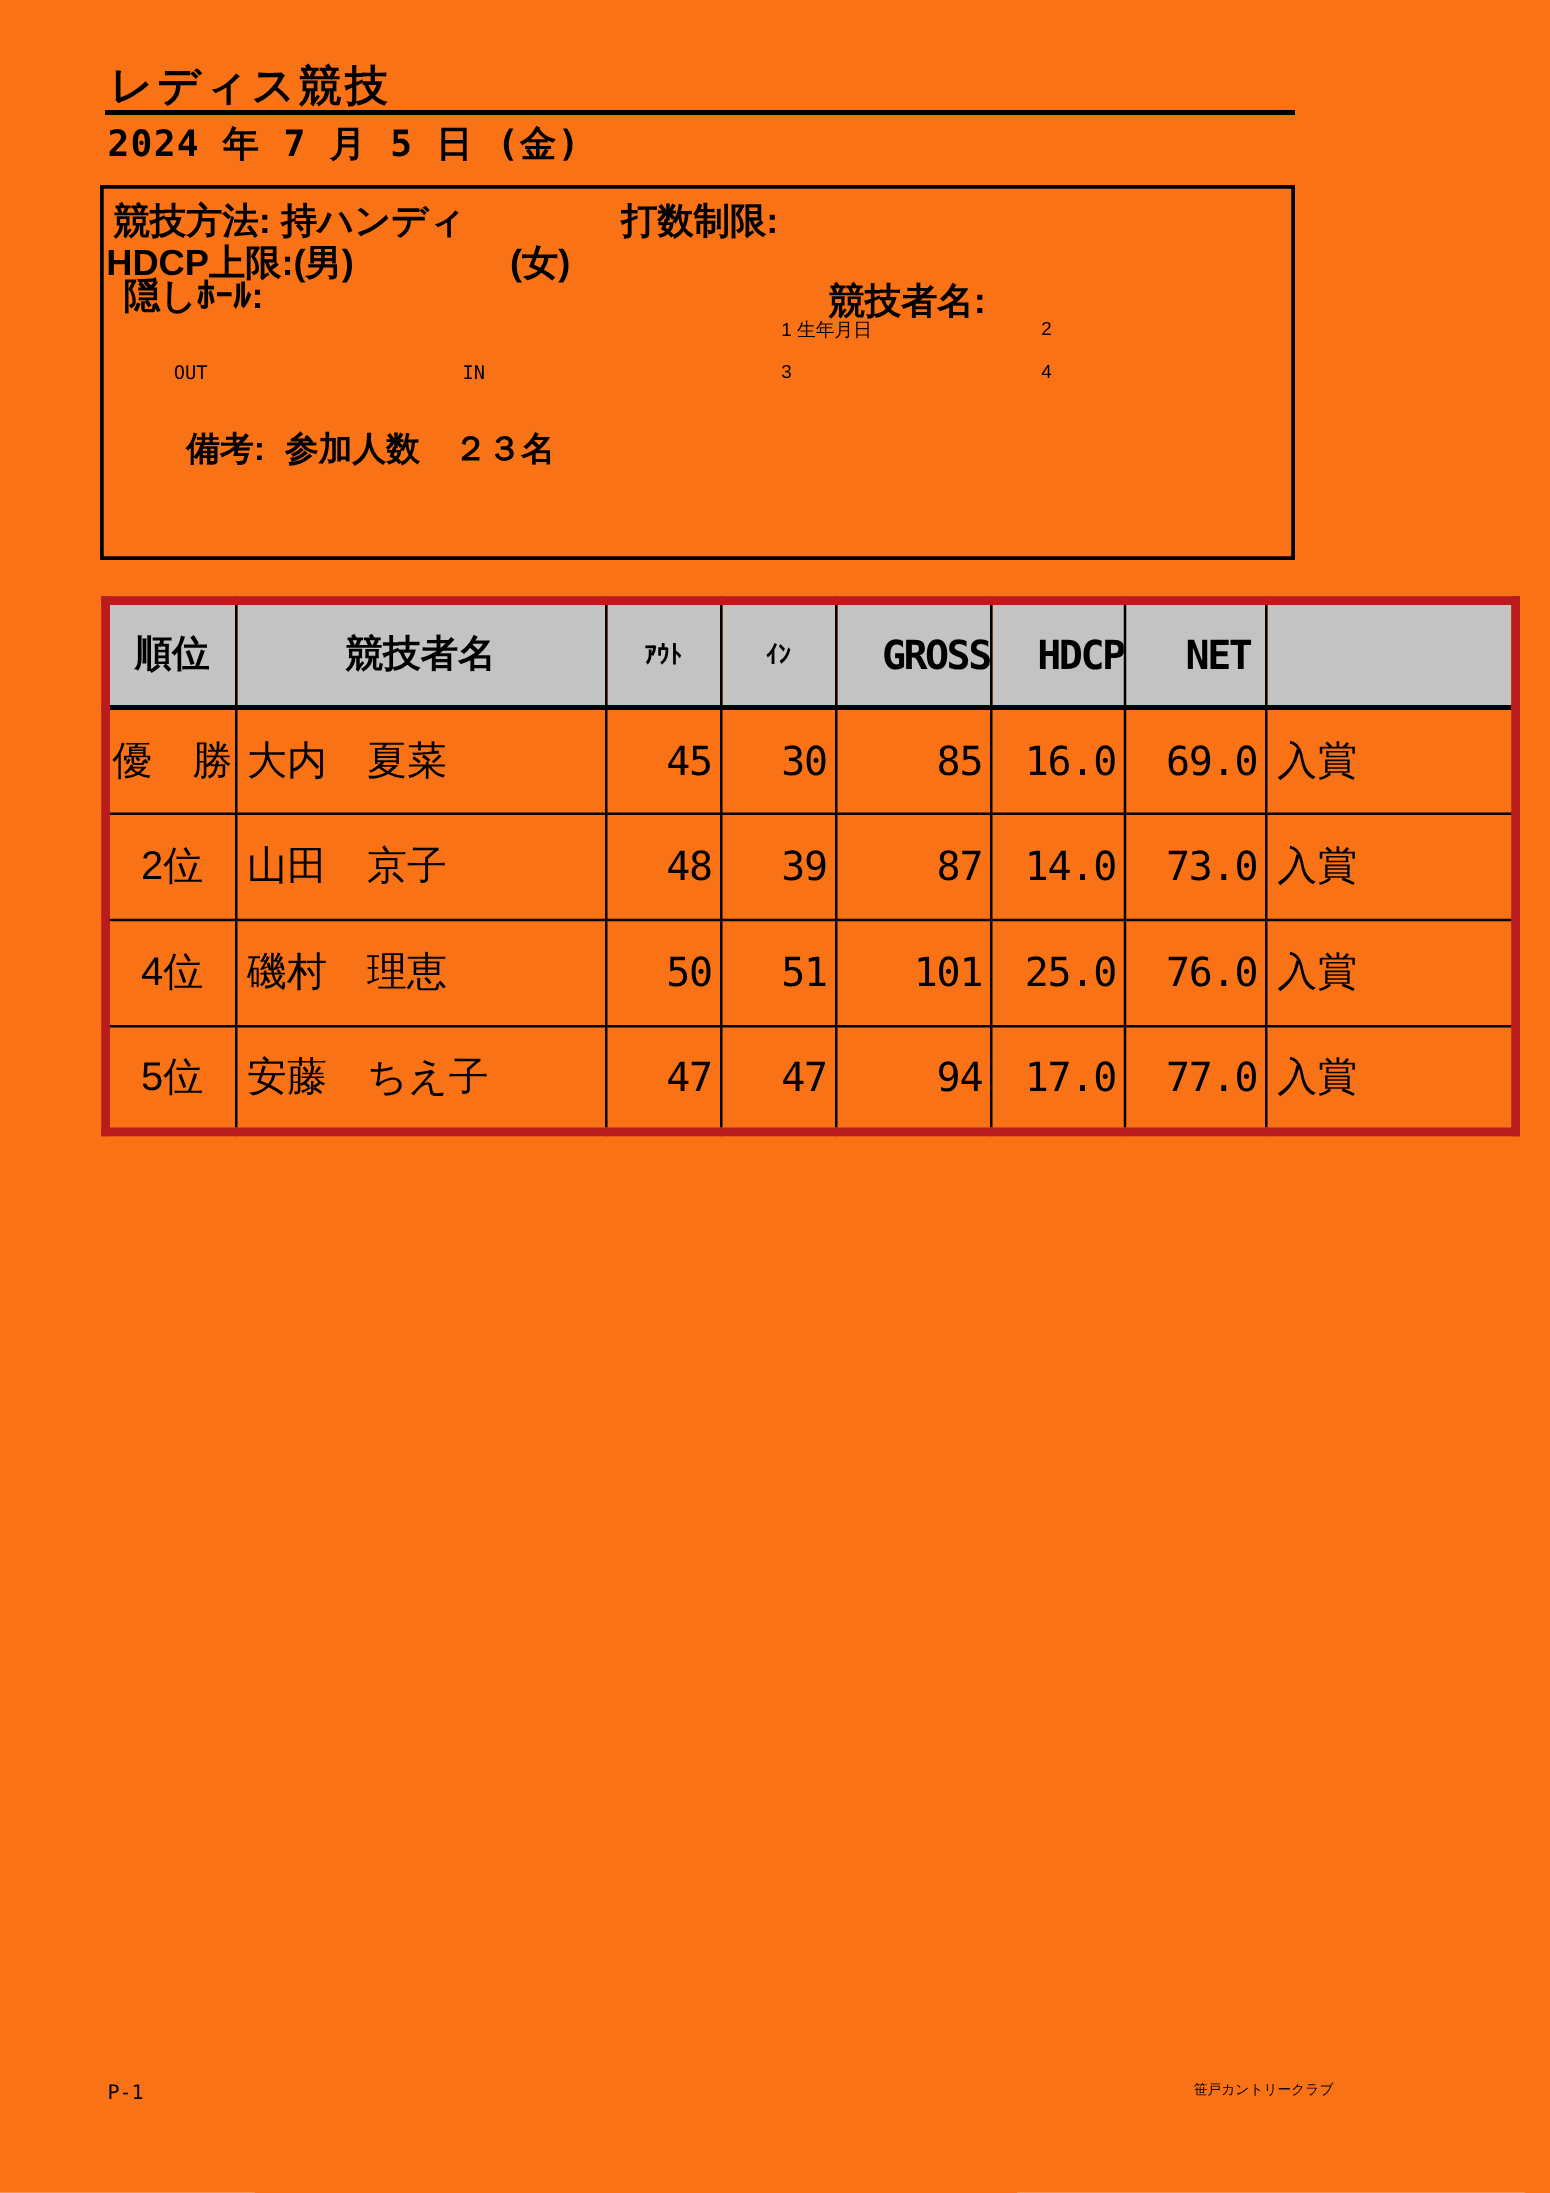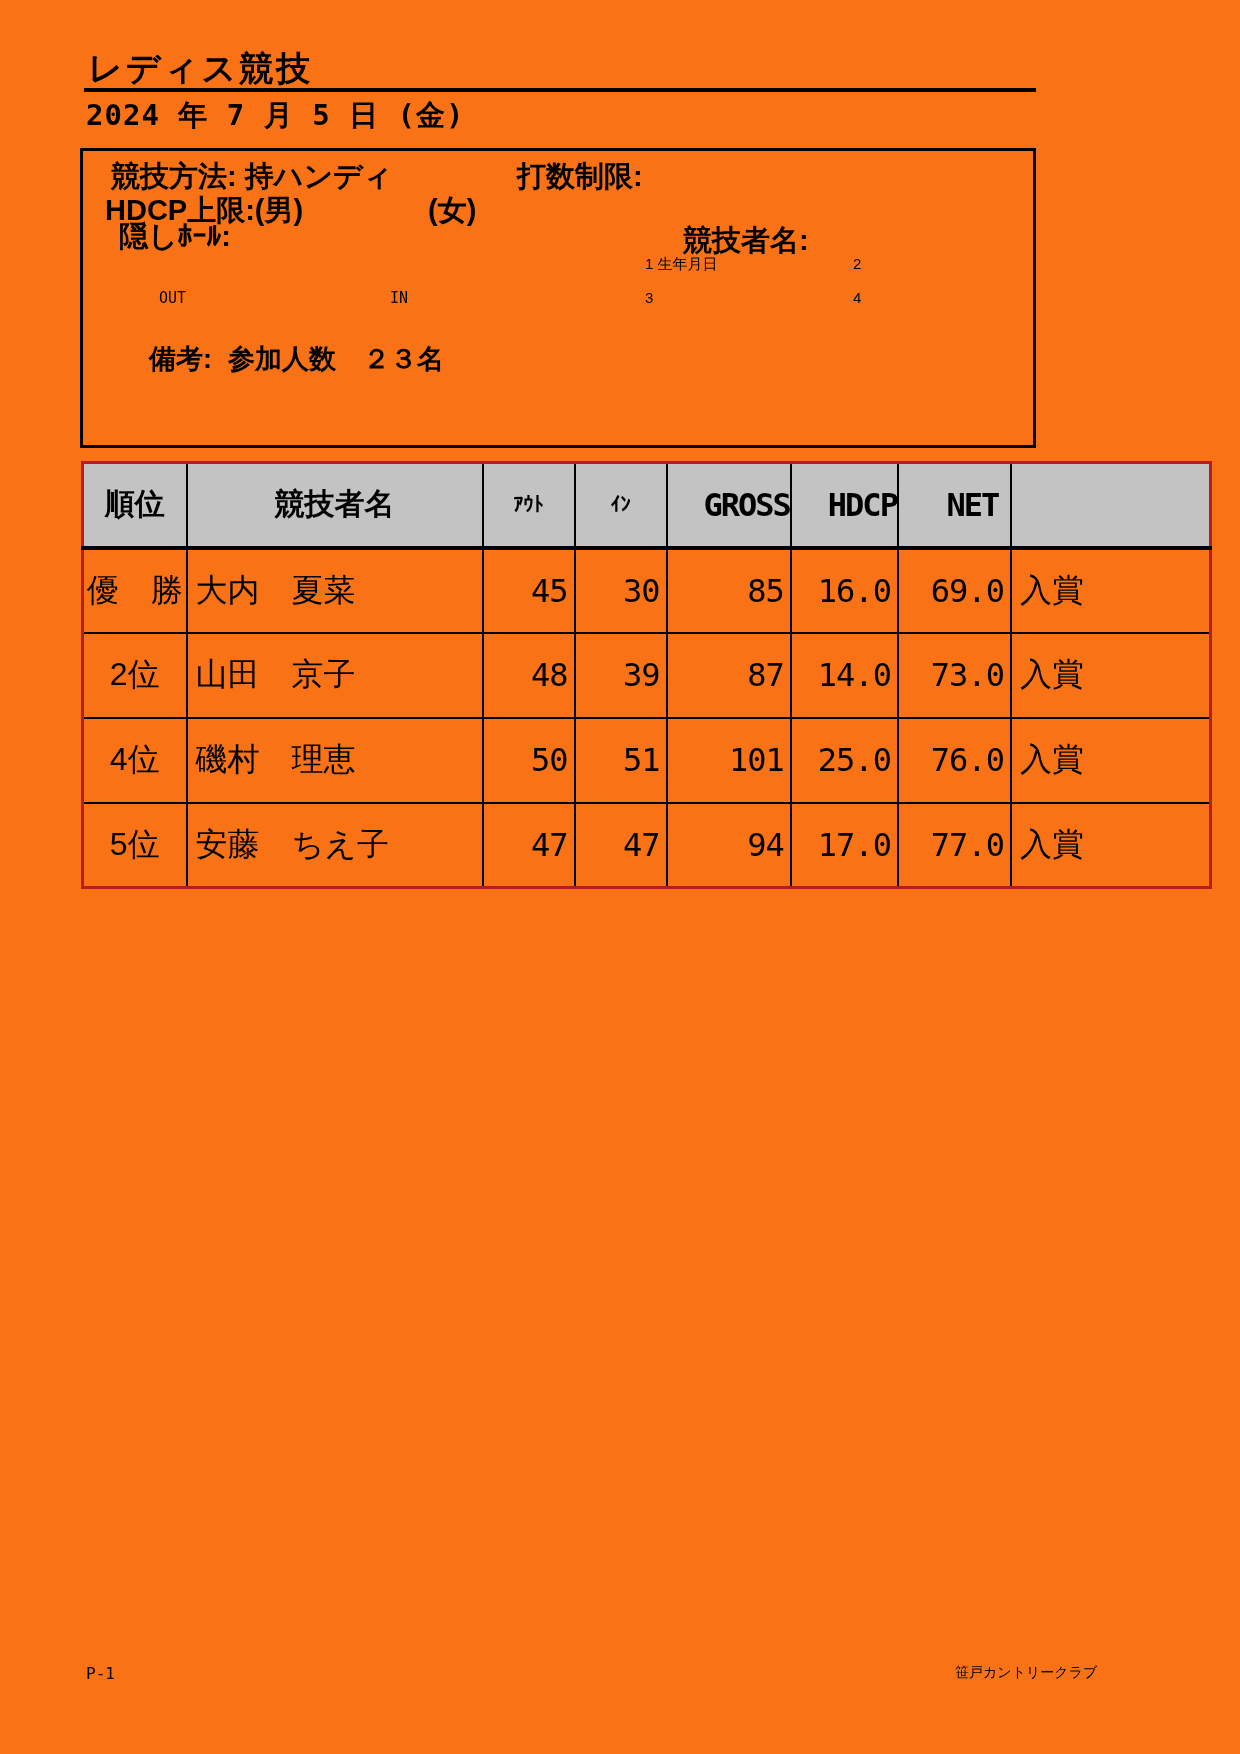--- a/index.html
+++ b/index.html
@@ -20,52 +20,52 @@
   .date-line {
     position:absolute; left:86px; top:96px;
     font-size:29px; font-weight:600; letter-spacing:1px;
   }
 
   
   .info-box {
     position:absolute; left:80px; top:148px; width:956px; height:300px;
     border:3px solid #000;
   }
-  .info-box .lbl { position:absolute; white-space:pre;margin-left:20px; }
+  .info-box .lbl { position:absolute; white-space:pre; }
   .fs-big { font-size:29px; font-weight:600; }
   .fs-small { font-size:15px; font-weight:400; }
   .remarks-row { position:absolute; left:66px; top:190px; display:flex; gap:16px; align-items:baseline; }
   .remarks-label { font-size:27px; font-weight:bold; }
   .remarks-value { font-size:27px; font-weight:600; }
 
   
   table.results {
-    position:absolute; left:81px; top:461px;
+    position:absolute; left:81px; top:477px;
     border-collapse:collapse; table-layout:fixed;
-    border:3px solid #b91c1c;
+    border:7px solid #b91c1c;
   }
   table.results td, table.results th {
     border:2px solid #000; overflow:hidden; white-space:pre;
   }
   table.results thead th {
     background:#c3c3c3; height:85px; font-weight:600; vertical-align:middle;
   }
   table.results thead { border-bottom:4px solid #000; }
   table.results tbody td { height:85px; font-size:32px; vertical-align:middle; }
   .th-jp { font-size:30px; }
   .th-jp-sm { font-size:20px; font-weight:500; }
   .th-en { font-size:32px; font-weight:600; font-family:"DejaVu Sans Mono","Liberation Mono",monospace; letter-spacing:-2px;padding-left:36px; }
   .cell-rank { text-align:center; }
   .cell-name { text-align:left; padding-left:8px; }
   .cell-num  { text-align:right; padding-right:6px; font-family:"DejaVu Sans Mono","Liberation Mono",monospace; letter-spacing:-1px; }
   .cell-prize { text-align:left; padding-left:8px; }
 
   
   .footer-page { position:absolute; left:86px; top:1664px; font-size:16px; }
-  .footer-club { position:absolute; left:955px; top:1664px; font-size:14px; font-weight:500; }
+  .footer-club { position:absolute; left:955px; top:1664px; font-size:11px; font-weight:500; }
 </style>
 </head>
 <body>
 
 <div class="page">
 
   <div class="title">レディス競技</div>
   <div class="title-underline"></div>
   <div class="date-line mono">2024 年 7 月 5 日 (金)</div>
 

